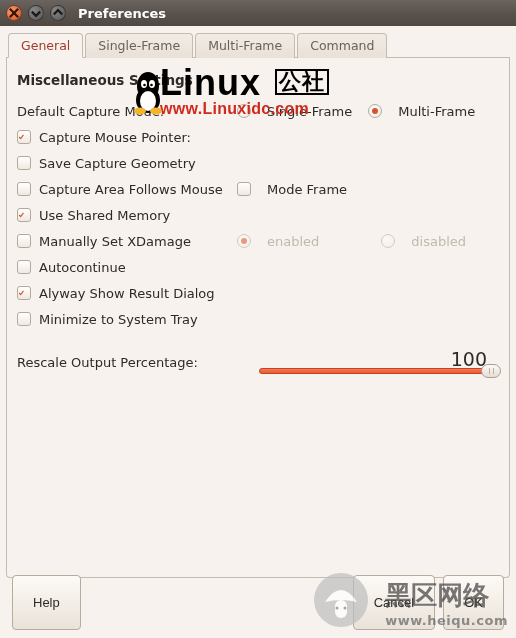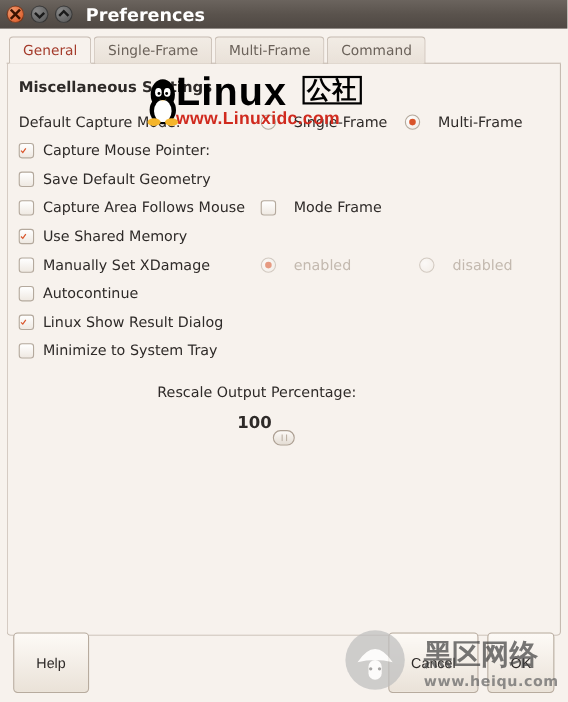--- a/index.html
+++ b/index.html
@@ -16,21 +16,21 @@
 
   
   .titlebar {
     height: 26px;
     background: linear-gradient(to bottom, #6b645e 0%, #5a534d 50%, #4f4843 100%);
     display: flex; align-items: center;
     padding: 0 6px;
     gap: 6px;
     color: #fff;
     font-weight: bold;
-    font-size: 16px;
+    font-size: 13px;
   }
   .tb-btn {
     width: 16px; height: 16px;
     border-radius: 50%;
     border: 1px solid rgba(0,0,0,.45);
     display: inline-flex; align-items: center; justify-content: center;
     background: radial-gradient(circle at 30% 30%, #888, #555);
     color: #222;
     font-size: 10px;
     line-height: 1;
@@ -140,27 +140,26 @@
   .radio.disabled { opacity: .55; }
   .radio.disabled + .radio-label { color: #b9afa5; }
 
   .chk-label, .radio-label, .plain-label { font-size: 13px; color: #2e2a28; }
 
   
   .slider-row {
     display: flex; align-items: center;
     margin-top: 18px;
     gap: 12px;
-    flex-direction: column;
   }
   .slider-label { width: 230px; }
   .slider-wrap { flex: 1; position: relative; padding-top: 18px; }
   .slider-value {
     position: absolute; right: 12px; top: -2px;
-    font-weight: bold; font-size: 15px;
+    font-weight: normal; font-size: 19px;
   }
   .slider-track {
     height: 6px;
     border-radius: 3px;
     background: #ead7cf;
     border: 1px solid #d2b6a9;
     position: relative;
   }
   .slider-fill {
     position: absolute; left: 0; top: 0; bottom: 0;
@@ -300,21 +299,21 @@
         </span>
         <span class="chk-label">Capture Mouse Pointer:</span>
       </div>
     </div>
 
     <div class="row">
       <div class="col-left">
         <span class="chk">
           
         </span>
-        <span class="chk-label">Save Default Geometry</span>
+        <span class="chk-label">Save Capture Geometry</span>
       </div>
     </div>
 
     <div class="row">
       <div class="col-left">
         <span class="chk">
           
         </span>
         <span class="chk-label">Capture Area Follows Mouse</span>
       </div>
@@ -362,21 +361,21 @@
       </div>
     </div>
 
     <div class="row">
       <div class="col-left">
         <span class="chk checked">
           <svg viewBox="0 0 12 12">
               <polyline points="2,6 5,9 10,2" fill="none" stroke="#d9542a" stroke-width="2"></polyline>
             </svg>
         </span>
-        <span class="chk-label">Linux Show Result Dialog</span>
+        <span class="chk-label">Alyway Show Result Dialog</span>
       </div>
     </div>
 
     <div class="row">
       <div class="col-left">
         <span class="chk">
           
         </span>
         <span class="chk-label">Minimize to System Tray</span>
       </div>

